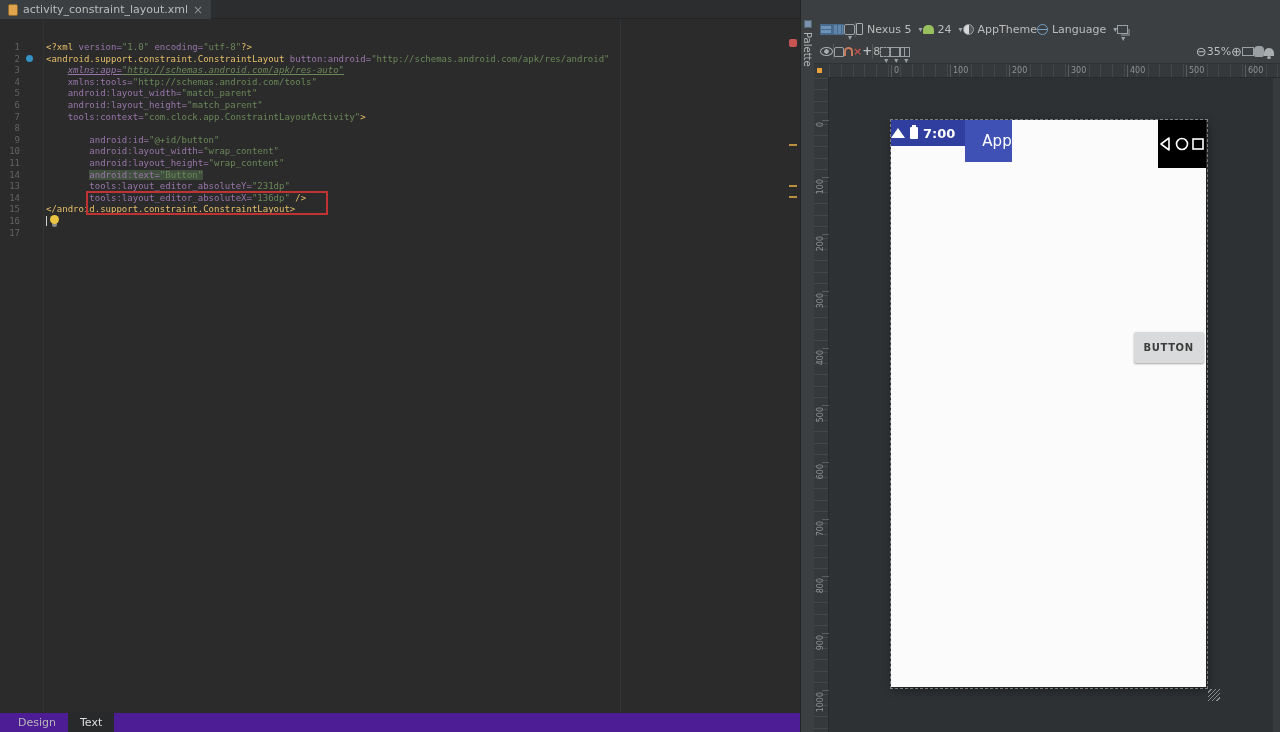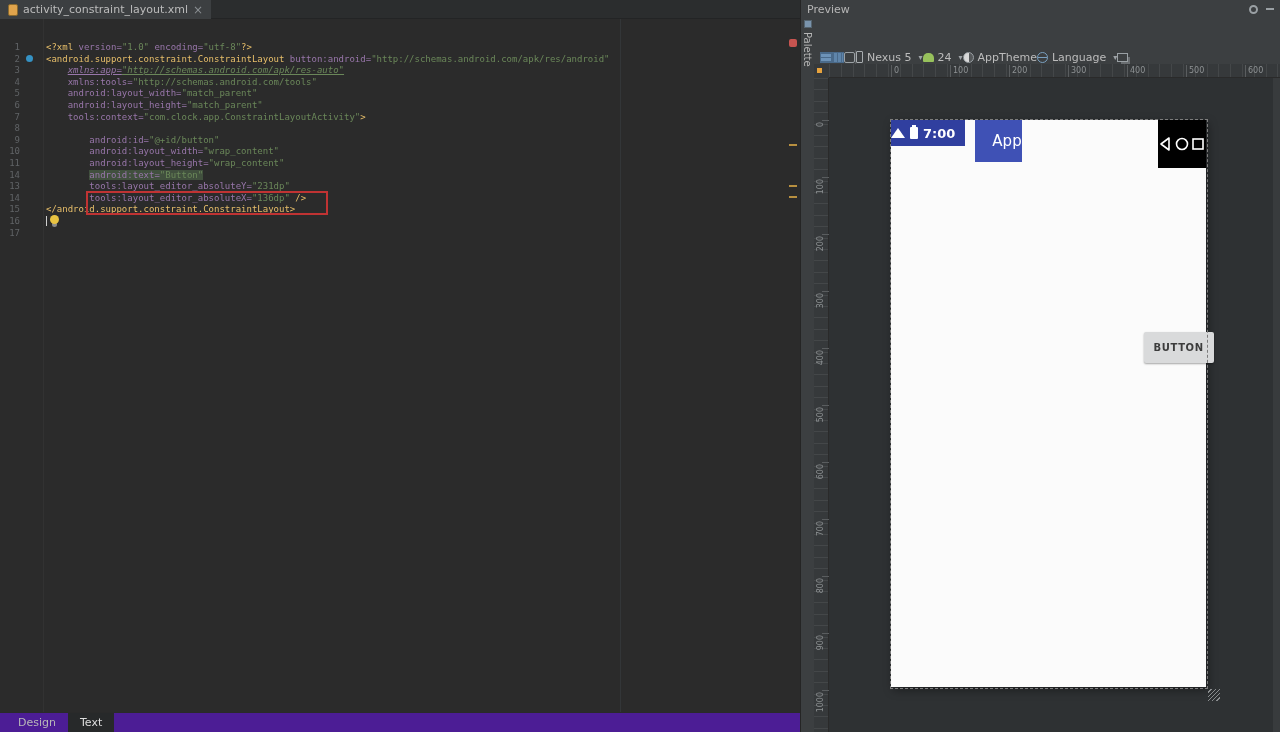--- a/index.html
+++ b/index.html
@@ -44,21 +44,21 @@
   .pv-header { position:absolute; left:0; top:0; right:0; height:18px; display:flex; align-items:center; padding:0 6px; }
   .pv-title { font-size:11px; color:#b6b6b6; }
   .pv-header .right { margin-left:auto; display:flex; align-items:center; gap:8px; }
   .i-gear { width:9px; height:9px; border:2px solid #9aa0a4; border-radius:50%; }
   .i-minimize { width:8px; height:2px; background:#9aa0a4; }
 
   .palette-strip { position:absolute; left:0; top:18px; width:13px; height:110px; display:flex; flex-direction:column; align-items:center; gap:4px; padding-top:2px; }
   .palette-icon { width:8px; height:8px; background:#7a94ad; border:1px solid #55646f; }
   .palette-label { writing-mode:vertical-rl; font-size:10px; color:#b6b6b6; }
 
-  .tb { position:absolute; left:13px; right:0; display:flex; align-items:center; padding:0 6px;margin-top:28px; }
+  .tb { position:absolute; left:13px; right:0; display:flex; align-items:center; padding:0 6px; }
   .tb1 { top:18px; height:22px; }
   .tb2 { top:40px; height:24px; border-bottom:1px solid #2e3133; }
   .tb-sep { width:1px; height:15px; background:#55585a; }
   .tb-item { display:inline-flex; align-items:center; gap:4px; font-size:11px; color:#bcbcbc; }
   .tb-num { font-size:11px; color:#bcbcbc; }
   .dd::after { content:"▾"; color:#9da2a6; font-size:8px; margin-left:3px; }
   .ic { display:inline-block; }
   .i-surface { width:12px; height:11px; background:#6d93b8; border:1px solid #4a6a8a;
                background-image:linear-gradient(#4a6a8a 1px, transparent 1px); background-size:100% 4px; }
   .i-surface2 { width:12px; height:11px; background:#5f85aa; border:1px solid #4a6a8a;
@@ -180,27 +180,20 @@
       <div class="stripe-mark m3"></div>
     </div>
 
     <div class="bottom-tabs">
       <div class="btab">Design</div>
       <div class="btab active">Text</div>
     </div>
   </section>
 
   <aside class="preview-pane">
-    <div class="pv-header">
-      <span class="pv-title">Preview</span>
-      <span class="right">
-        <span class="i-gear"></span>
-        <span class="i-minimize"></span>
-      </span>
-    </div>
 
     <div class="palette-strip">
       <span class="palette-icon"></span>
       <span class="palette-label">Palette</span>
     </div>
 
     <div class="tb tb1">
       <span class="ic i-surface"></span>
       <span class="ic i-surface2"></span>
       <span class="ic i-orient dd"></span>
@@ -283,21 +276,21 @@
           <div class="v-lab" style="top: 614px;">1000</div>
         </div>
       <div class="pv-scrollbar"></div>
 
       <div class="device">
         <div class="status-bar" style="background: rgb(48, 63, 159);">
           <span class="wifi"></span>
           <span class="battery"></span>
           <span class="status-time">7:00</span>
         </div>
-        <div class="app-bar" style="background: rgb(63, 81, 181); margin-left: 10px;">App</div>
+        <div class="app-bar" style="background: rgb(63, 81, 181);">App</div>
         <div class="device-content">
           <div class="android-button" style="background: rgb(217, 218, 219);">BUTTON</div>
         </div>
         <div class="nav-bar">
           <svg width="16" height="16" viewBox="0 0 16 16">
             <polygon points="11,2 11,14 3,8" fill="none" stroke="#ffffff" stroke-width="1.6" stroke-linejoin="round"></polygon>
           </svg>
           <svg width="16" height="16" viewBox="0 0 16 16">
             <circle cx="8" cy="8" r="5.5" fill="none" stroke="#ffffff" stroke-width="1.6"></circle>
           </svg>

